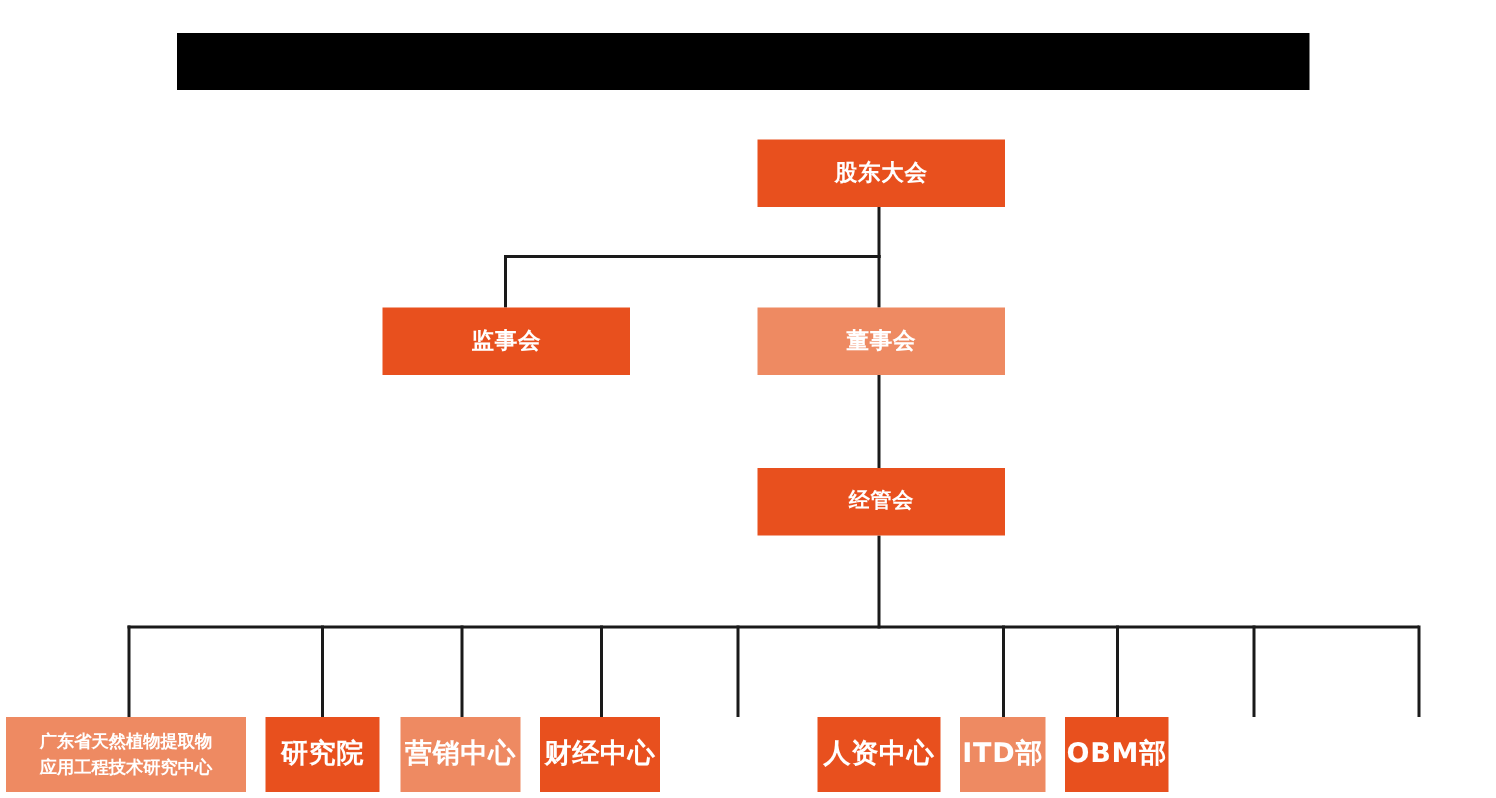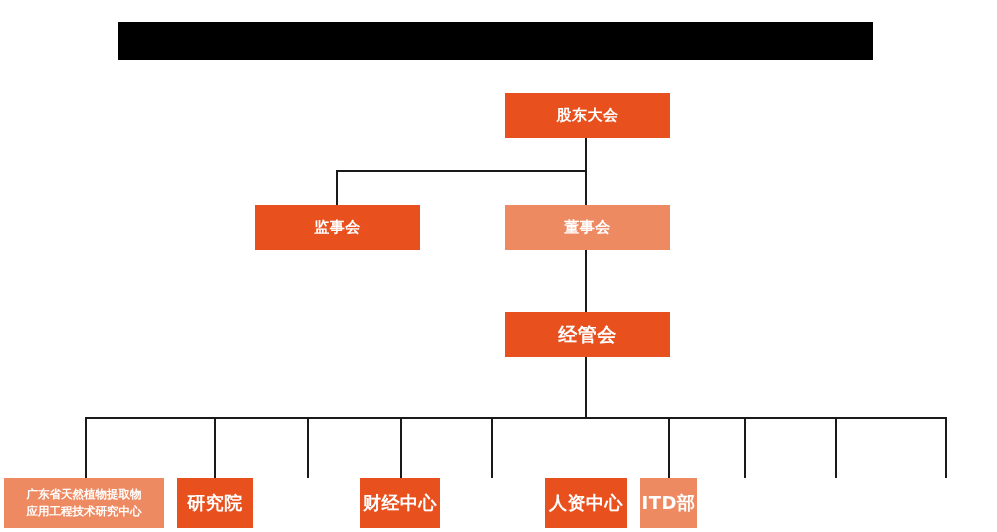--- a/index.html
+++ b/index.html
@@ -37,21 +37,21 @@
     font-weight:bold;
     letter-spacing:0.5px;
     line-height:1.35;
     z-index:3;
   }
   .node.dark{background:#E8501E;}
   .node.light{background:#EE8A62;}
 
   .lvl1{font-size:15px;}
   .lvl2{font-size:15px;}
-  .lvl3{font-size:19px;}
+  .lvl3{font-size:14px;}
   .leaf{font-size:18px;}
   .leaf.small{font-size:11.5px;letter-spacing:0px;padding:0 20px;line-height:1.45;}
 </style>
 </head>
 <body>
 
 <div id="chart">
 
   <div class="redaction"></div>
 
@@ -83,24 +83,26 @@
   <div class="node dark lvl2" style="left:255px;top:205px;width:165px;height:45px;">监事会</div>
 
   <div class="node light lvl2" style="left:505px;top:205px;width:165px;height:45px;">董事会</div>
 
   <div class="node dark lvl3" style="left:505px;top:312px;width:165px;height:45px;">经管会</div>
 
   <div class="node light leaf small" style="left:4px;top:478px;width:160px;height:50px;">广东省天然植物提取物应用工程技术研究中心</div>
 
   <div class="node dark leaf" style="left:177px;top:478px;width:76px;height:50px;">研究院</div>
 
+  <div class="node light leaf" style="left:267px;top:478px;width:80px;height:50px;">营销中心</div>
 
   <div class="node dark leaf" style="left:360px;top:478px;width:80px;height:50px;">财经中心</div>
 
 
   <div class="node dark leaf" style="left:545px;top:478px;width:82px;height:50px;">人资中心</div>
 
   <div class="node light leaf" style="left:640px;top:478px;width:57px;height:50px;">ITD部</div>
 
+  <div class="node dark leaf" style="left:710px;top:478px;width:69px;height:50px;">OBM部</div>
 
 
 
 </div>
 
 </body></html>

